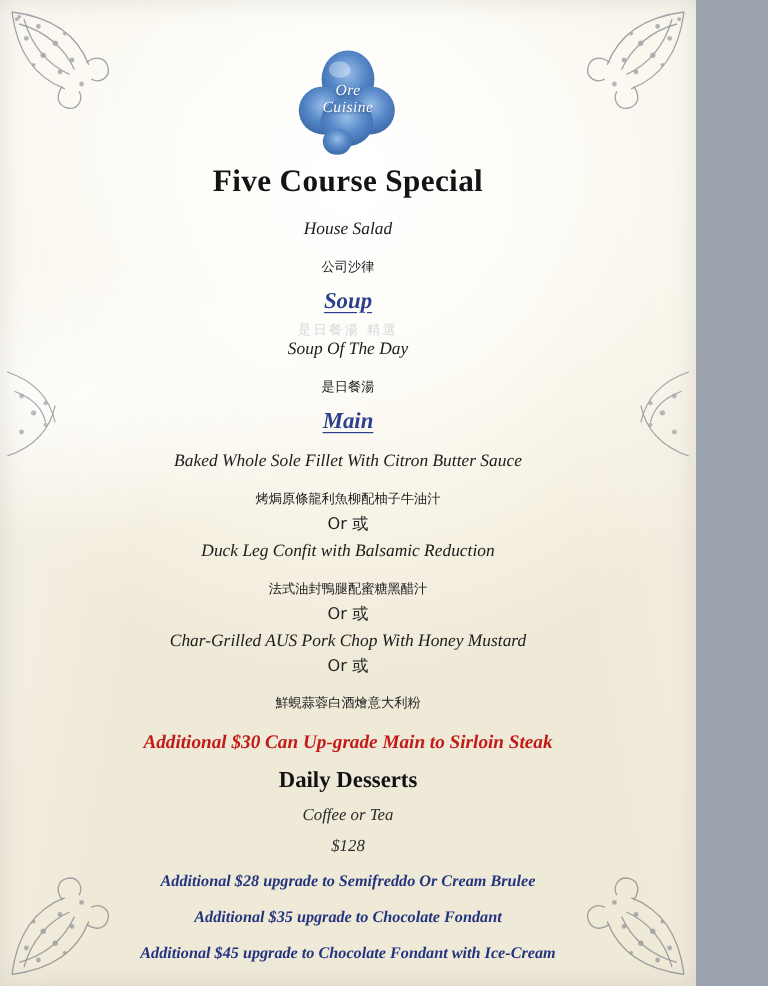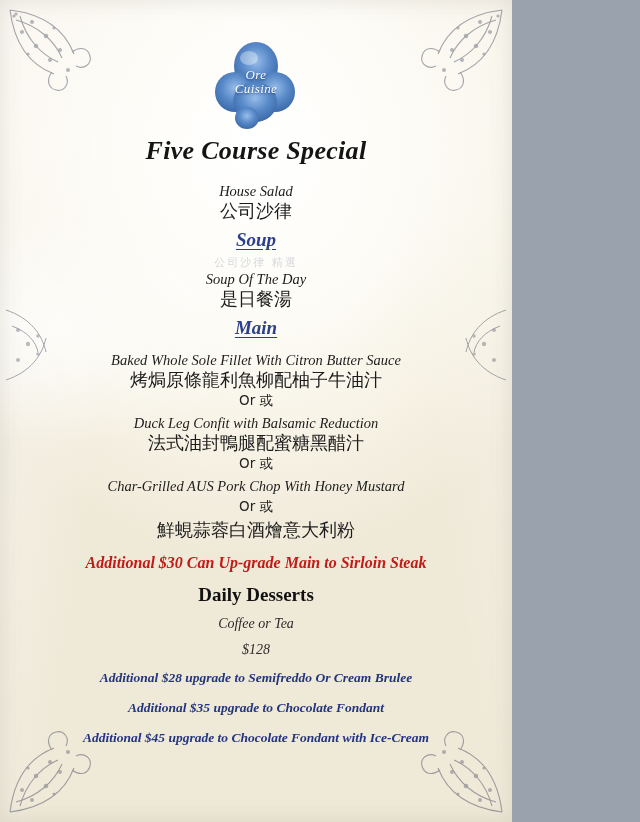--- a/index.html
+++ b/index.html
@@ -2,21 +2,21 @@
 <html><head>
 <meta charset="utf-8">
 <style>
   html, body {
     margin: 0;
     padding: 0;
     background: #9aa3ad;
   }
   #page {
     position: relative;
-    width: 512px;
+    width: 580px;
     height: 822px;
     overflow: hidden;
     background:
       radial-gradient(ellipse 70% 50% at 50% 18%, #ffffff 0%, #fdfcf7 40%, #f7f3e6 70%, #efe9d8 100%),
       linear-gradient(180deg, #fbfaf4 0%, #f6f2e6 45%, #efeade 75%, #e6e2d6 100%);
     font-family: "Liberation Serif", serif;
     color: #2a2a2a;
   }
   
   #page:before {
@@ -81,21 +81,20 @@
   
   .content {
     position: absolute;
     left: 0; right: 0;
     top: 136px;
     text-align: center;
   }
   .title {
     font-size: 26px;
     font-weight: bold;
-    font-style: italic;
     letter-spacing: 0.3px;
     margin: 0 0 16px 0;
     color: #141414;
   }
   .section-head {
     font-size: 19px;
     font-weight: bold;
     font-style: italic;
     color: #2b3f8c;
     text-decoration: underline;
@@ -103,23 +102,23 @@
     margin: 8px 0 6px 0;
   }
   .dish-en {
     font-size: 14.5px;
     font-style: italic;
     margin: 0;
     line-height: 19px;
     color: #1c1c1c;
   }
   .dish-zh {
-    font-size: 18px;
+    font-size: 11px;
     font-family: "DejaVu Sans", sans-serif;
-    margin: 0 0 2px 0;
+    margin: 12px 0 2px 0;
     line-height: 20px;
     color: #1c1c1c;
   }
   .or {
     font-size: 13.5px;
     margin: 2px 0 4px 0;
     color: #222;
     font-family: "DejaVu Sans", sans-serif;
   }
   .spacer-s { height: 6px; }
@@ -317,21 +316,21 @@
   </div>
 
   <div class="content">
 
     <div class="title">Five Course Special</div>
 
     <div class="dish-en">House Salad</div>
     <div class="dish-zh">公司沙律</div>
 
     <div class="section-head">Soup</div>
-    <div class="faint-zh">公司沙律 精選</div>
+    <div class="faint-zh">是日餐湯 精選</div>
     <div class="dish-en">Soup Of The Day</div>
     <div class="dish-zh">是日餐湯</div>
 
     <div class="section-head">Main</div>
     <div class="spacer-s"></div>
 
     <div class="dish-en">Baked Whole Sole Fillet With Citron Butter Sauce</div>
     <div class="dish-zh">烤焗原條龍利魚柳配柚子牛油汁</div>
     <div class="or">Or 或</div>
 

